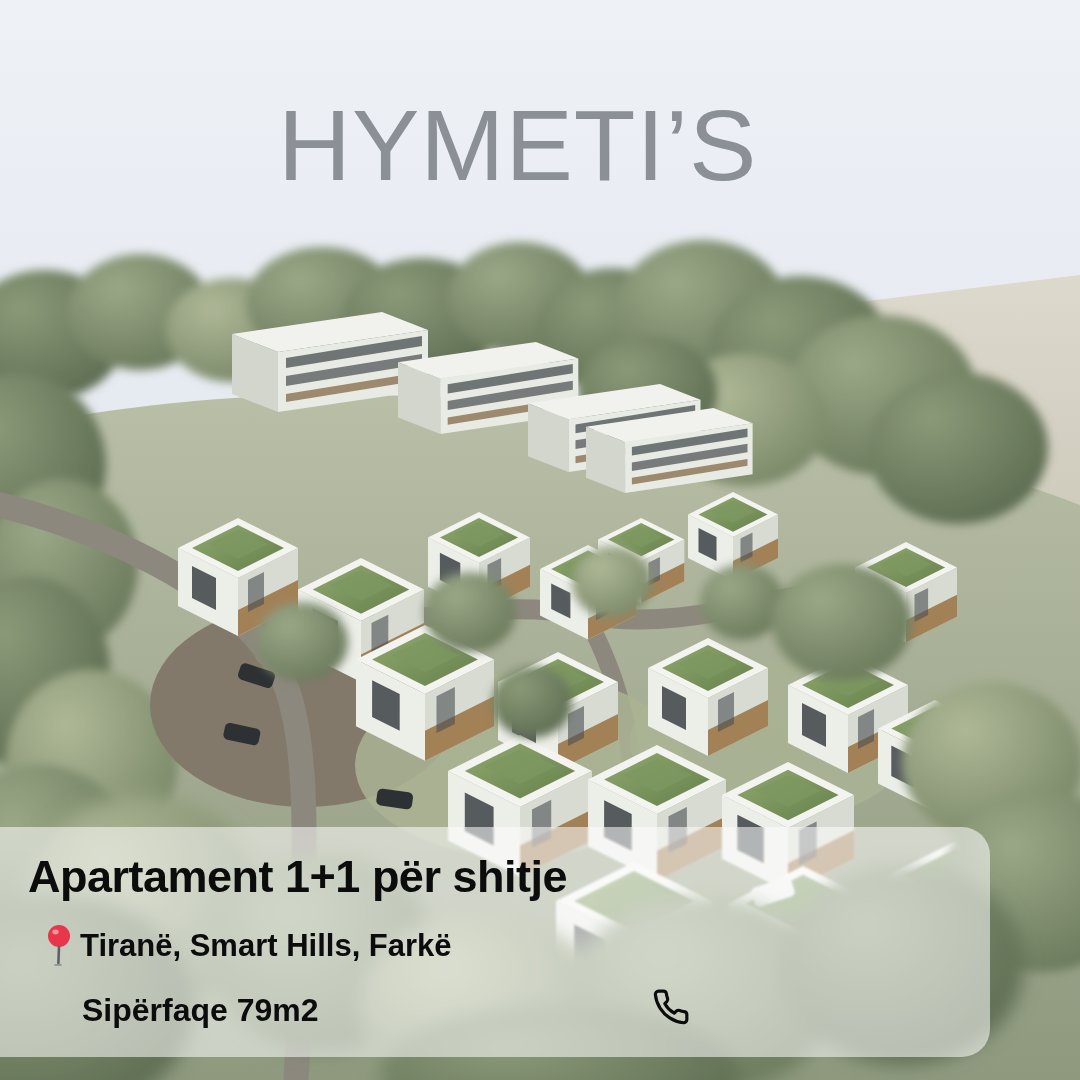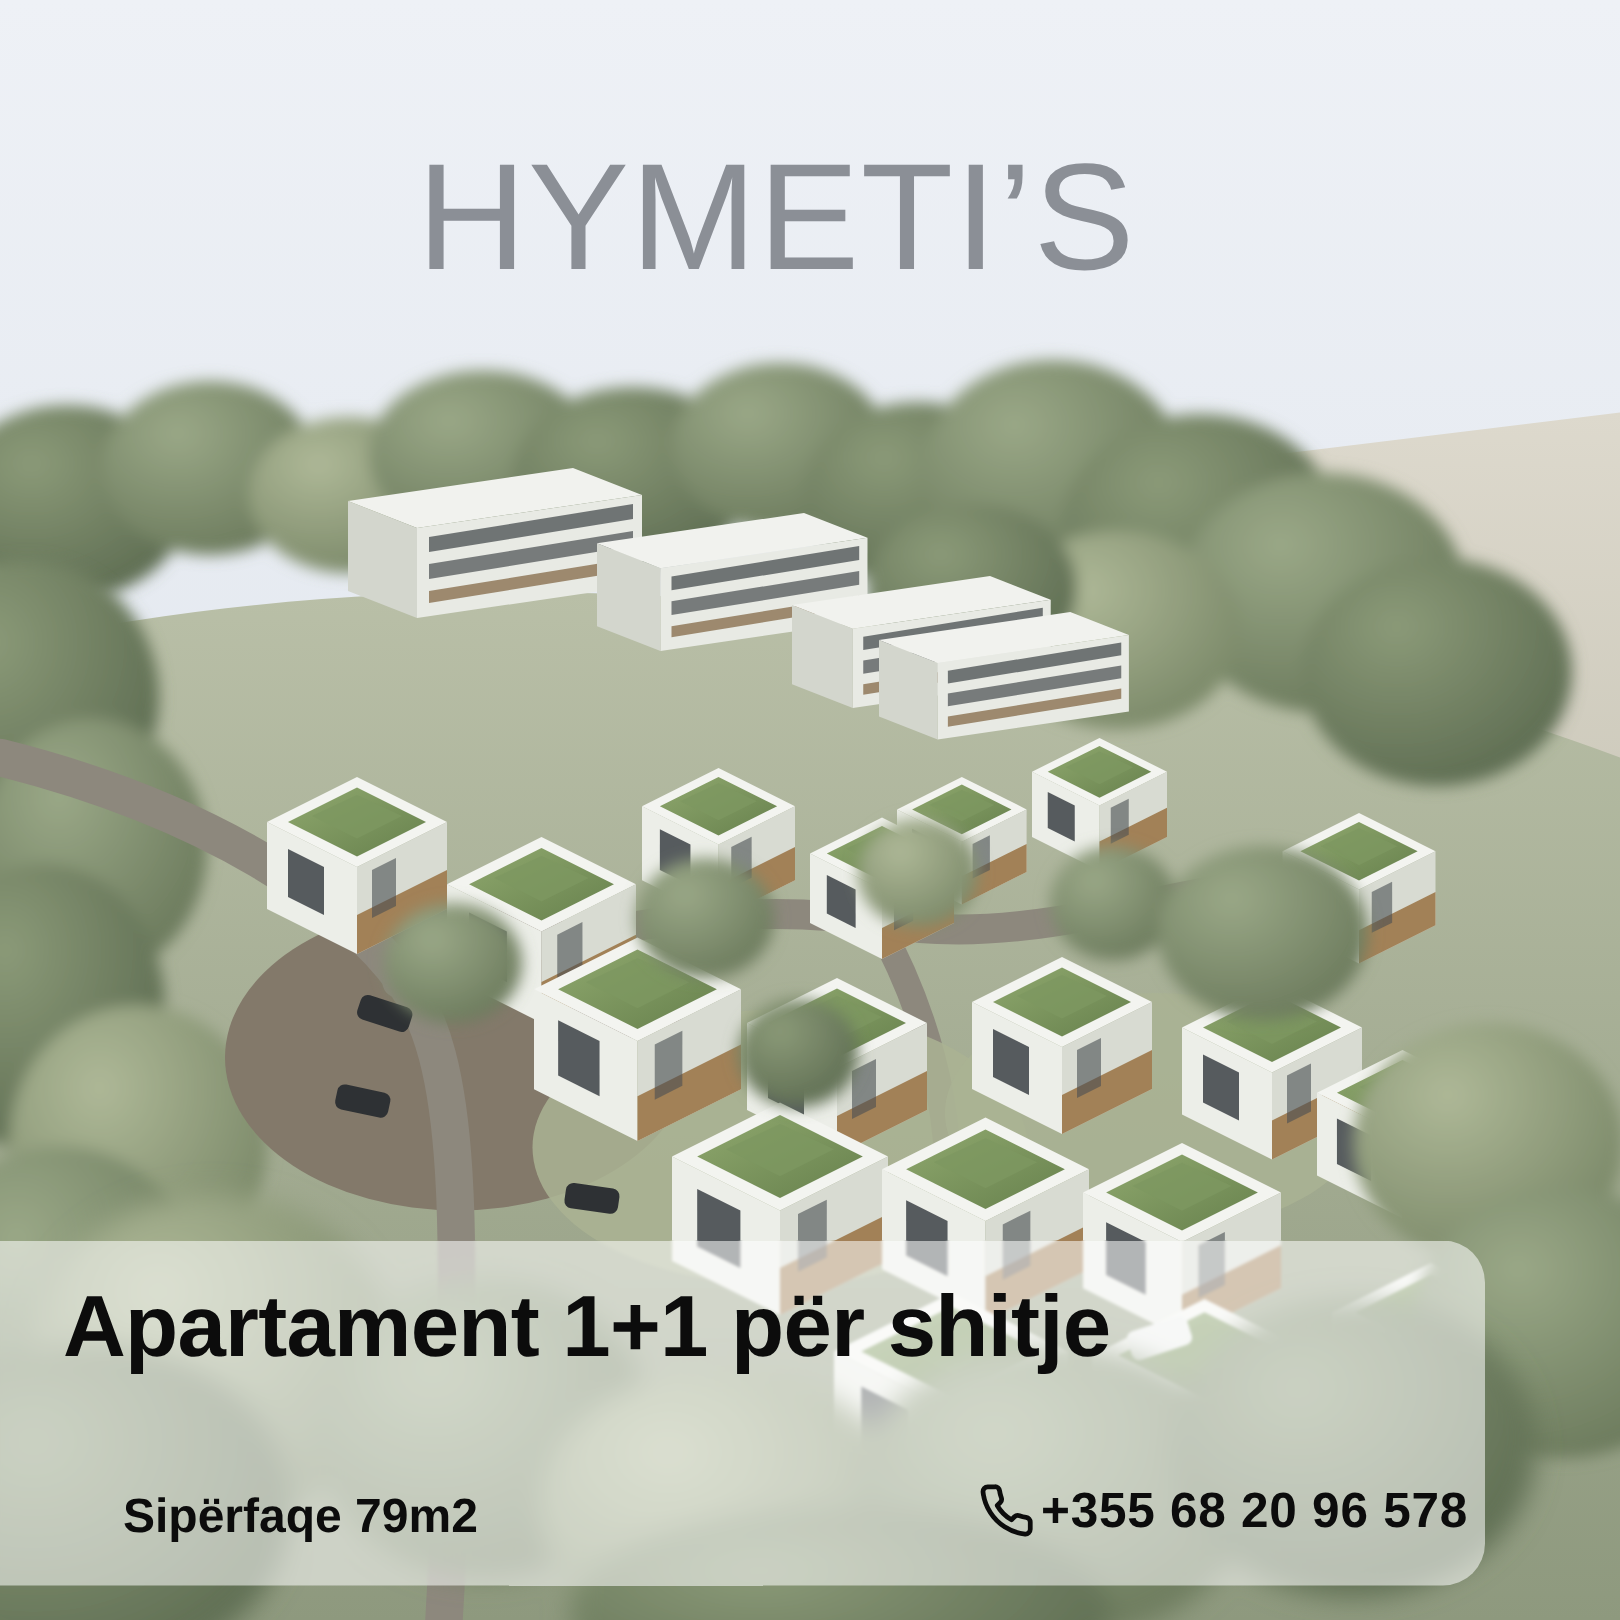--- a/index.html
+++ b/index.html
@@ -13,22 +13,22 @@
     font-size:101px;font-weight:400;letter-spacing:1px;
     color:#8b8f96;white-space:nowrap;
   }
   .info-panel{
     position:absolute;left:0;top:827px;width:990px;height:230px;
     background:rgba(255,255,255,0.55);
     border-radius:0 28px 28px 0;
     backdrop-filter:blur(1px);
   }
   .headline{
-    position:absolute;left:42px;top:24px;margin:0;
-    font-size:58px;font-weight:700;color:#0c0c0c;letter-spacing:-0.5px;
+    position:absolute;left:28px;top:24px;margin:0;
+    font-size:45px;font-weight:700;color:#0c0c0c;letter-spacing:-0.5px;
     white-space:nowrap;
   }
   .location-row{
     position:absolute;left:46px;top:96px;display:flex;align-items:center;gap:8px;
   }
   .location-text{
     font-size:31px;font-weight:700;color:#0c0c0c;white-space:nowrap;
   }
   .bottom-row{
     position:absolute;left:0;top:165px;width:100%;
@@ -199,26 +199,34 @@
       <ellipse cx="560" cy="1075" rx="180" ry="70" fill="url(#treeG2)"></ellipse>
     </g>
   </svg>
 
   <div class="brand-title">HYMETI’S</div>
 
   <div class="info-panel">
 
     <h1 class="headline">Apartament 1+1 për shitje</h1>
 
+    <div class="location-row">
+      <svg class="pin-icon" width="26" height="46" viewBox="0 0 26 46" aria-hidden="true">
+        <circle cx="13" cy="13" r="11" fill="#e8374a"></circle>
+        <ellipse cx="9.5" cy="9" rx="3.2" ry="2.4" fill="#ffffff" opacity="0.45"></ellipse>
+        <path d="M13 24 L12.4 40" stroke="#5d6166" stroke-width="2.6" stroke-linecap="round"></path>
+        <path d="M9 42 L15 42" stroke="#5d6166" stroke-width="1.6" stroke-linecap="round" opacity="0.6"></path>
+      </svg>
+      <span class="location-text">Tiranë, Smart Hills, Farkë</span>
+    </div>
 
     <div class="bottom-row">
       <span class="area-text">Sipërfaqe 79m2</span>
 
       <div class="phone-row">
         <svg class="phone-icon" width="38" height="38" viewBox="0 0 24 24" aria-hidden="true">
           <path d="M22 16.92v3a2 2 0 0 1-2.18 2 19.79 19.79 0 0 1-8.63-3.07 19.5 19.5 0 0 1-6-6 19.79 19.79 0 0 1-3.07-8.67A2 2 0 0 1 4.11 2h3a2 2 0 0 1 2 1.72 12.84 12.84 0 0 0 .7 2.81 2 2 0 0 1-.45 2.11L8.09 9.91a16 16 0 0 0 6 6l1.27-1.27a2 2 0 0 1 2.11-.45 12.84 12.84 0 0 0 2.81.7A2 2 0 0 1 22 16.92z" fill="none" stroke="#0c0c0c" stroke-width="2" stroke-linejoin="round" stroke-linecap="round"></path>
         </svg>
-        <span class="phone-text">+355 68 20 96 578</span>
       </div>
     </div>
 
   </div>
 </div>
 
 </body></html>

